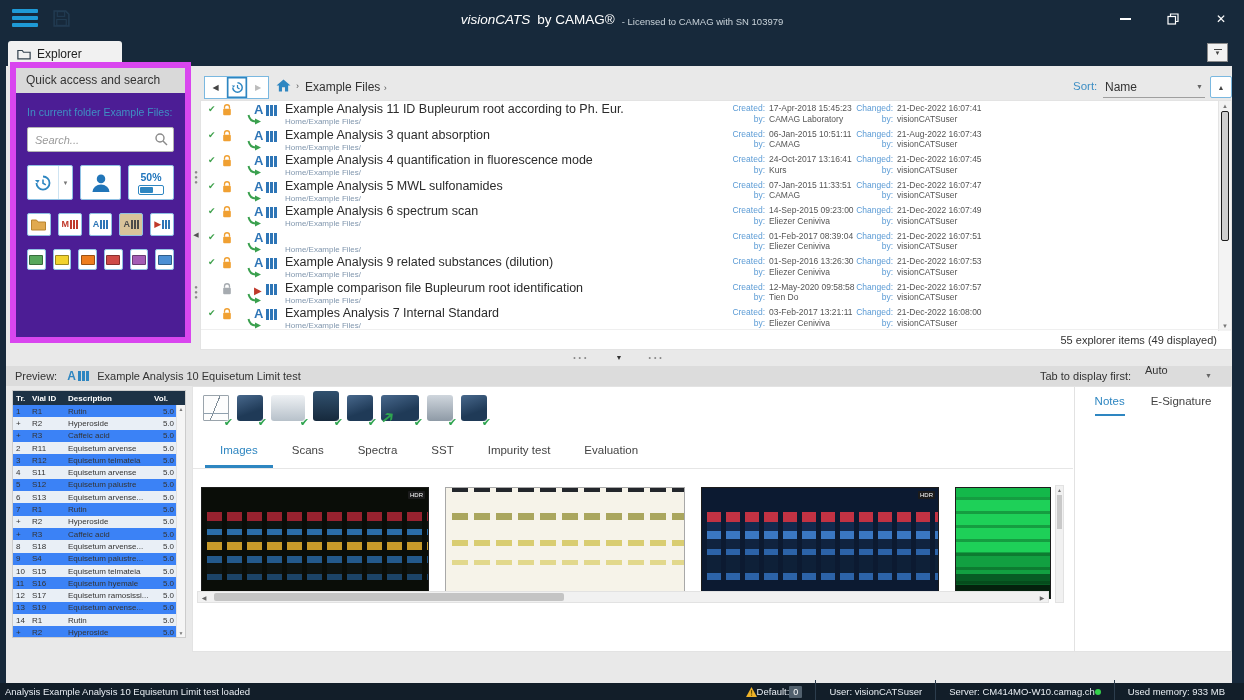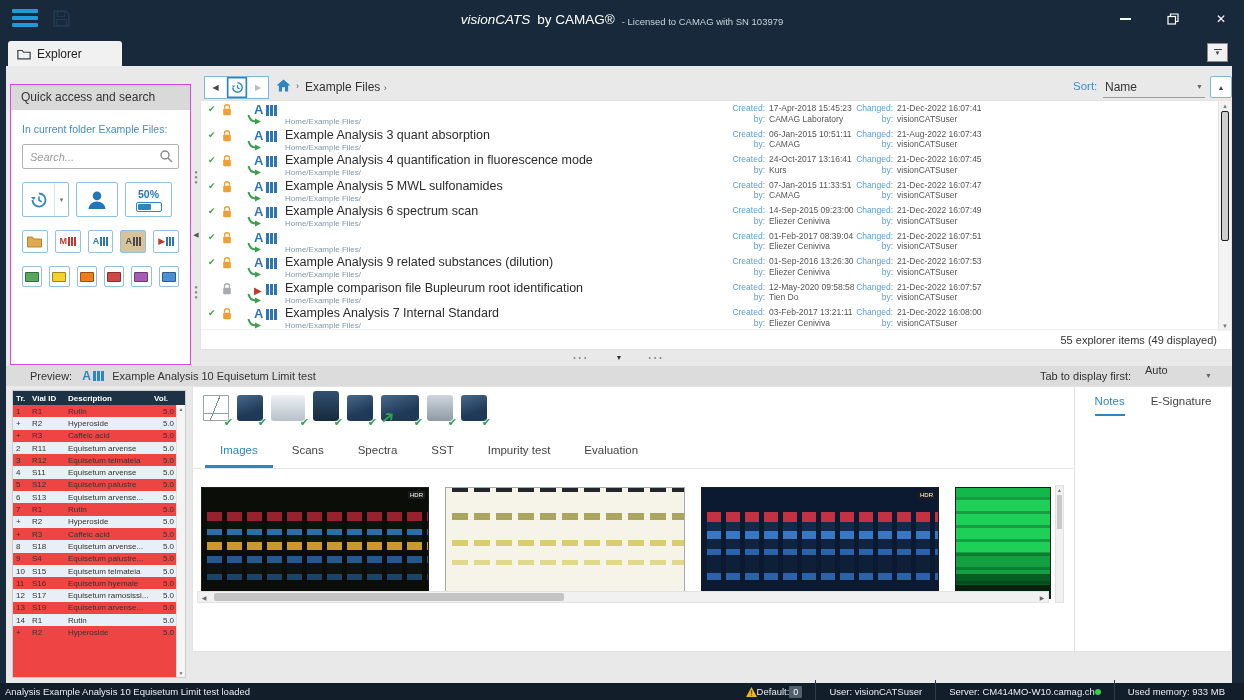--- a/index.html
+++ b/index.html
@@ -28,21 +28,21 @@
     font-size:12px;color:#222;cursor:pointer}
   .tabbar-caret{position:absolute;right:16px;top:5px;width:21px;height:19px;background:#f2f2f2;
     border:1px solid #8a8a8a;display:flex;flex-direction:column;align-items:center;justify-content:center;cursor:pointer}
   .tabbar-caret b{display:block;width:8px;height:1.5px;background:#444;margin-bottom:1px}
   .tabbar-caret span{font-size:6px;color:#444;line-height:5px}
 
   
   .main-bg{position:absolute;left:6px;right:12px;top:66px;bottom:17px;background:#e9e9e9}
 
   
-  .qa{position:absolute;left:10px;top:84px;width:181px;height:281px;background:#ffffff;border:1px solid #d946ef}
+  .qa{position:absolute;left:10px;top:62px;width:181px;height:281px;background:#4c1d95;border:6px solid #d946ef}
   .qa-header{height:25px;background:#d9d9d9;line-height:25px;padding-left:10px;font-size:12px;color:#333}
   .qa-body{padding:9px 11px}
   .qa-context{color:#3f8fc4;font-size:10.5px;margin:4px 0 9px}
   .qa-search{position:relative}
   .qa-search input{width:100%;height:25px;border:1px solid #b3b3b3;border-radius:2px;font-size:11px;
     padding:0 24px 0 7px;color:#333;font-style:italic}
   .qa-search input::placeholder{color:#9a9a9a}
   .qa-search .mag{position:absolute;right:6px;top:5px}
   .qa-row{display:flex;gap:7px;margin-top:13px}
   .qa-btn{border:1px solid #8fc1e3;background:#fff;border-radius:2px;display:flex;align-items:center;
@@ -114,31 +114,31 @@
   .vscroll{position:absolute;right:0;top:0;width:13px;height:230px;background:#f3f3f3;border-left:1px solid #e4e4e4}
   .vscroll .up,.vscroll .dn{position:absolute;left:0;width:100%;text-align:center;font-size:6px;color:#777}
   .vscroll .up{top:2px}.vscroll .dn{bottom:2px}
   .vscroll .thumb{position:absolute;left:2px;right:2px;background:#cfcfcf;border-radius:2px}
   .list-footer{position:absolute;left:0;right:0;bottom:0;height:20px;border-top:1px solid #efefef;
     font-size:11px;color:#333;display:flex;align-items:center;justify-content:flex-end;padding-right:14px}
 
   
   .pv-header{position:absolute;left:6px;right:12px;top:366px;height:20px;background:#dcdcdc;
     display:flex;align-items:center;font-size:11px;color:#333}
-  .pv-header .lab{margin-left:24px}
+  .pv-header .lab{margin-left:9px}
   .pv-ic{position:relative;width:26px;height:13px;margin:0 4px 0 10px}
   .pv-ic .a{position:absolute;left:0;top:-1px;font-size:12px;font-weight:bold;color:#2e86c1}
   .pv-ic .bars{position:absolute;left:11px;top:1px;display:flex;gap:1.5px}
   .pv-ic .bars i{width:2.5px;height:10px;background:#2e86c1;display:block}
   .tabfirst-label{position:absolute;left:1040px;top:370px;font-size:11px;color:#333}
   .tabfirst-value{position:absolute;left:1145px;top:364px;font-size:11px;color:#333;cursor:pointer}
   .tabfirst-car{position:absolute;left:1205px;top:372px;font-size:7px;color:#666;cursor:pointer}
 
   
-  .vtable{position:absolute;left:12px;top:390px;width:174px;height:288px;background:#ef4444;border:1px solid #ccc;overflow:hidden}
+  .vtable{position:absolute;left:12px;top:390px;width:174px;height:248px;background:#3b82f6;border:1px solid #ccc;overflow:hidden}
   .vt-head{display:grid;grid-template-columns:16px 36px 86px 27px;height:14px;background:#1d3245;color:#fff;
     font-size:8px;font-weight:bold;align-items:center}
   .vt-head span{padding-left:3px}
   .vt-row{display:grid;grid-template-columns:16px 36px 86px 27px;height:12.3px;font-size:8px;color:#333;align-items:center}
   .vt-row:nth-child(even){background:#e9eff6}
   .vt-row span{padding-left:3px;white-space:nowrap;overflow:hidden}
   .vt-row .vol{text-align:right;padding-right:4px}
   .vt-scroll{position:absolute;right:0;top:14px;bottom:0;width:9px;background:#f5f5f5;border-left:1px solid #e2e2e2}
   .vt-scroll .up,.vt-scroll .dn{position:absolute;left:0;width:100%;text-align:center;font-size:5px;color:#777}
   .vt-scroll .up{top:1px}.vt-scroll .dn{bottom:1px}
@@ -411,20 +411,21 @@
             <path d="M1.5 1 Q3 7.5 8.5 7.5" fill="none" stroke="#3aa04e" stroke-width="2"></path>
             <path d="M8 4.5 L14 7.5 L8 10.5 Z" fill="#3aa04e"></path>
           </svg>
       <b class="a">A</b>
       <span class="bars">
             <i></i>
             <i></i>
             <i></i>
           </span>
     </span>
+    <span class="title">Example Analysis 11 ID Bupleurum root according to Ph. Eur.</span>
     <span class="path">Home/Example Files/</span>
     <span class="meta created">
       <em>Created:</em>
           <u>17-Apr-2018 15:45:23</u>
       <em>by:</em>
           <u>CAMAG Laboratory</u>
     </span>
     <span class="meta changed">
       <em>Changed:</em>
           <u>21-Dec-2022 16:07:41</u>

